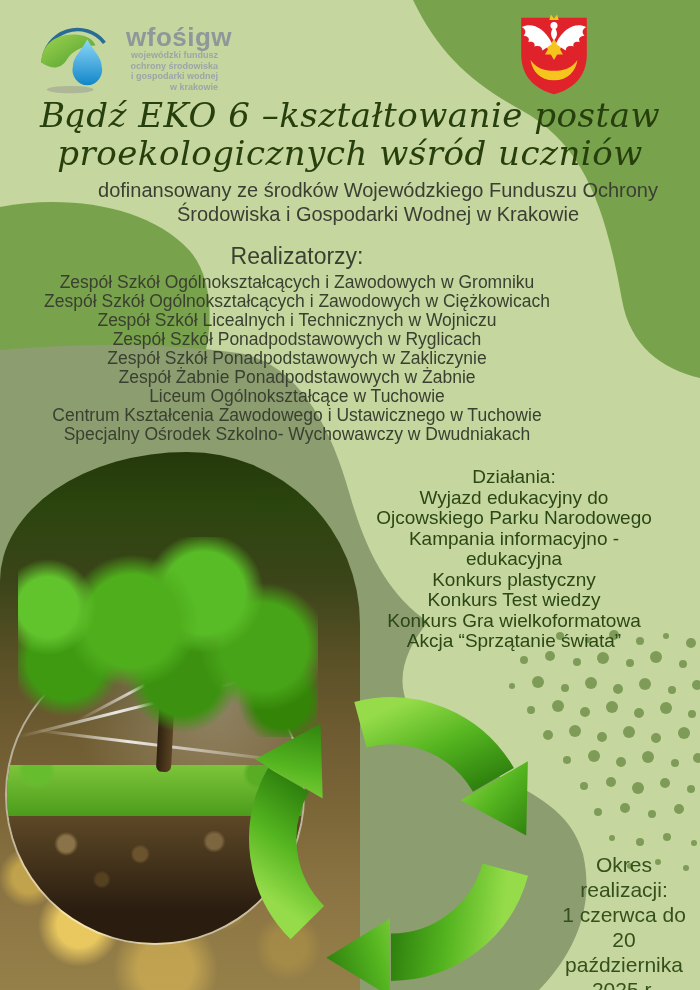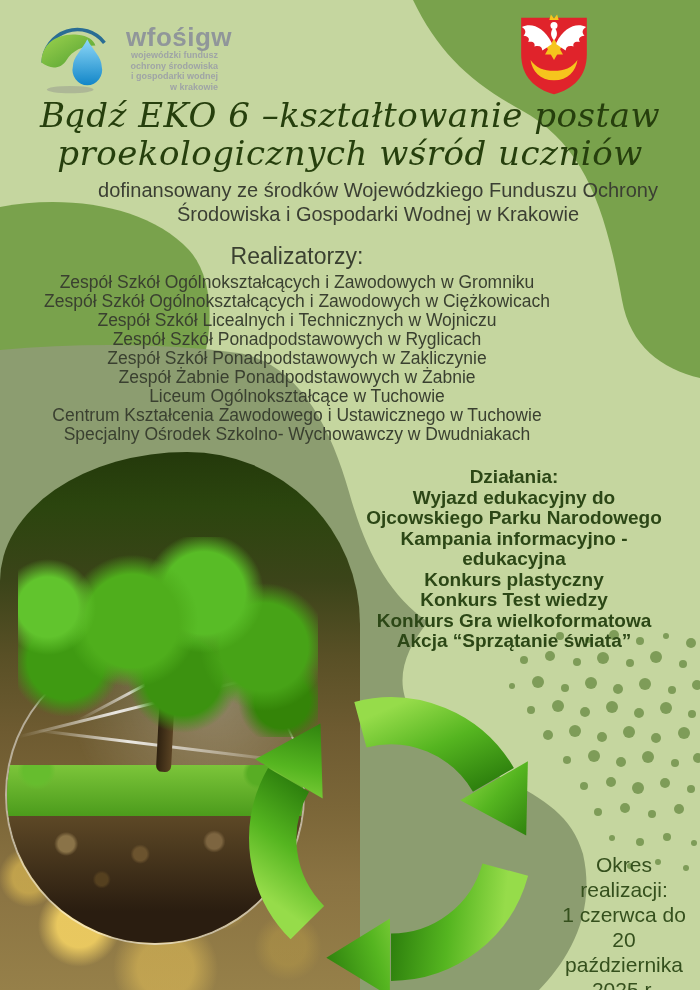--- a/index.html
+++ b/index.html
@@ -25,21 +25,21 @@
     font-size:34px;line-height:38px;color:#263f0d;letter-spacing:.5px;}
   
   #subtitle{left:0;top:179px;width:700px;text-align:center;z-index:5;
     font-size:20px;line-height:23.5px;color:#3b3f33;margin-left:28px;}
   
   #realizatorzy{left:0;top:243px;width:562px;text-align:center;z-index:5;color:#3a4030;margin-left:16px;}
   #realizatorzy .heading{font-size:23px;line-height:27px;margin-bottom:3px;}
   #realizatorzy .school{font-size:17.5px;line-height:19px;white-space:nowrap;}
   
   #dzialania{left:328px;top:467px;width:372px;text-align:center;z-index:5;
-    font-weight:bold;font-size:19px;line-height:20.5px;color:#2c4716;}
+    font-weight:normal;font-size:19px;line-height:20.5px;color:#2c4716;}
   #dzialania .line{white-space:nowrap;}
   
   #okres{left:556px;top:852px;width:136px;text-align:center;z-index:5;
     font-size:21px;line-height:25px;color:#35501d;}
   
   #tree-photo{left:0;top:452px;width:360px;height:538px;z-index:2;
     border-radius:52% 48% 0 0 / 24% 32% 0 0;overflow:hidden;
     background:
       radial-gradient(circle 55px at 22% 88%, rgba(242,208,98,.9) 0 40%, rgba(242,208,98,0) 75%),
       radial-gradient(circle 40px at 8% 79%, rgba(222,187,82,.65) 0 40%, rgba(222,187,82,0) 75%),

